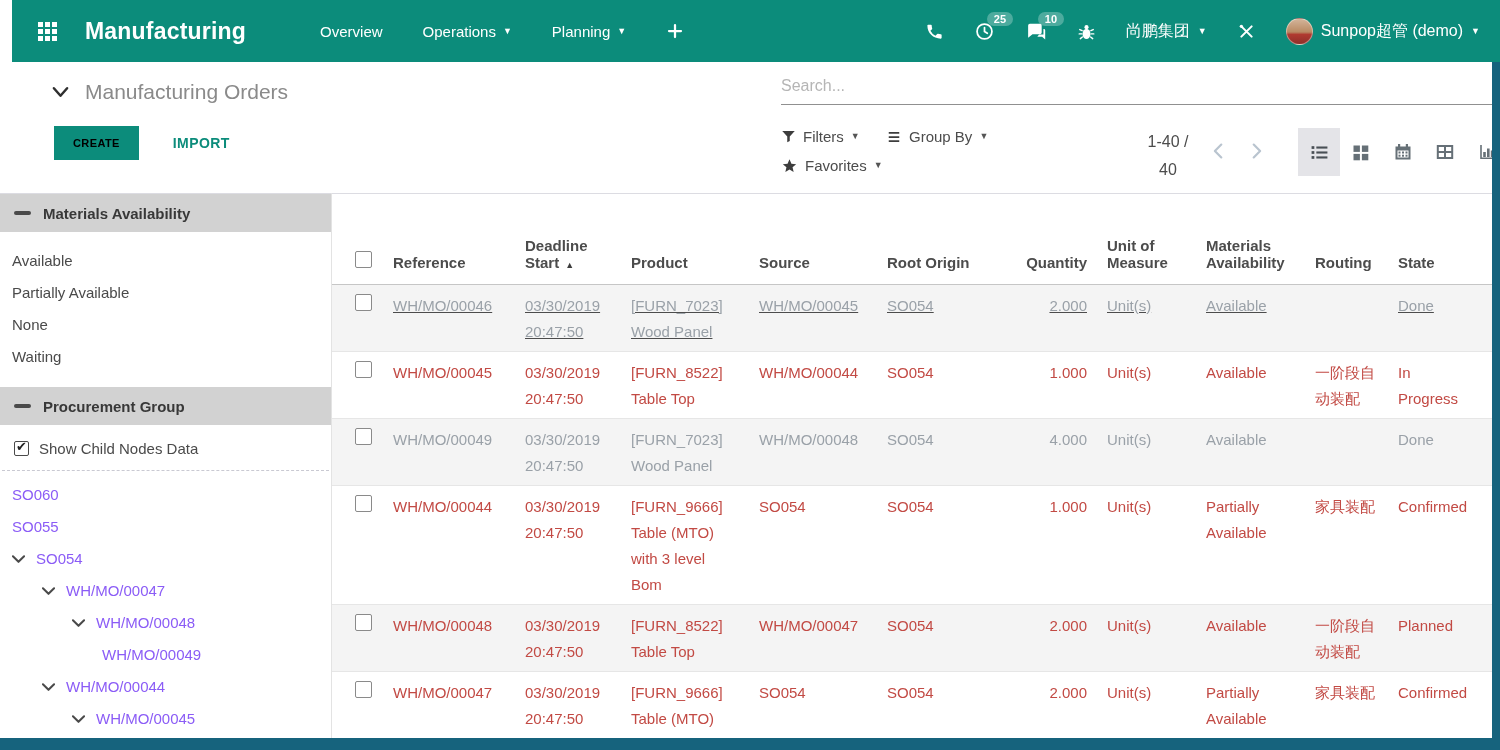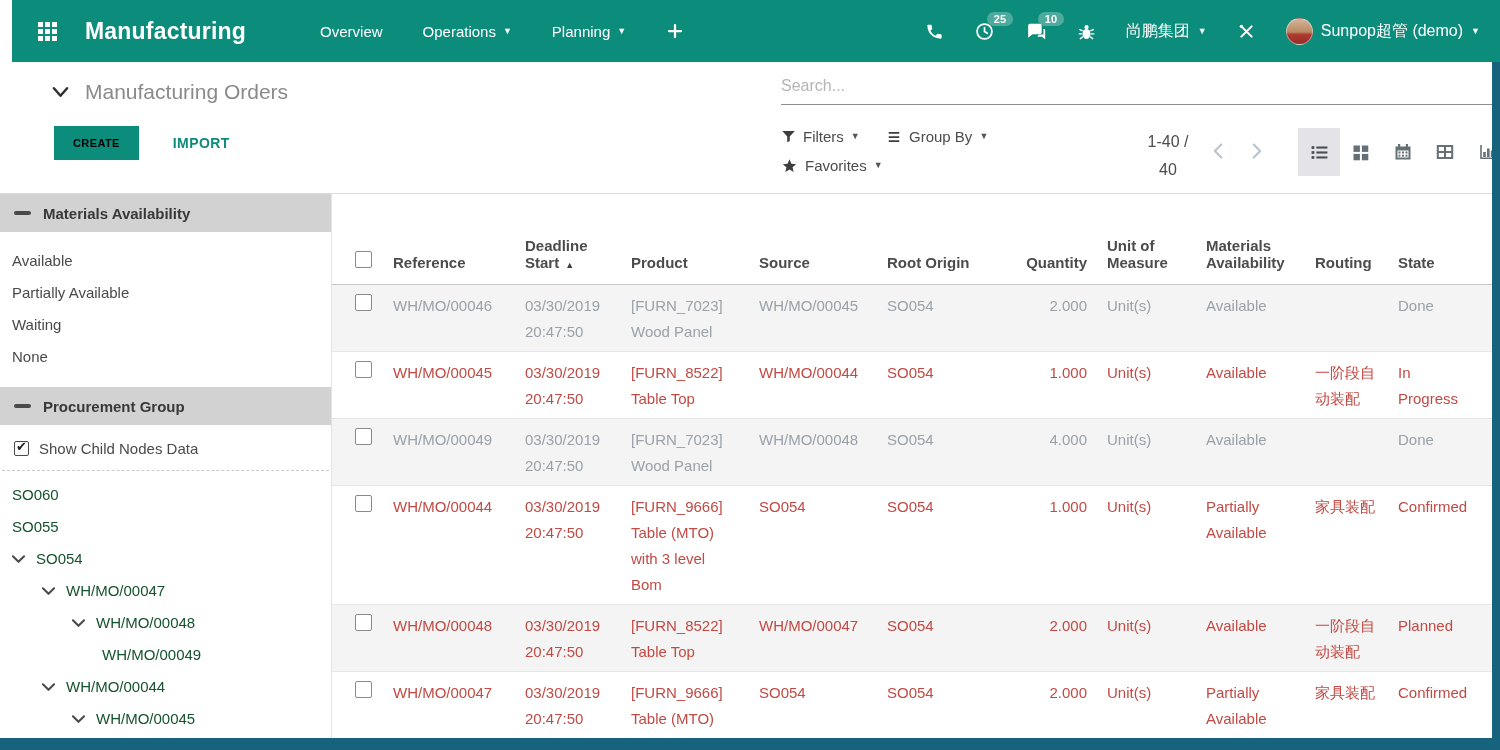--- a/index.html
+++ b/index.html
@@ -63,21 +63,21 @@
     padding-left:14px; font-size:15px; font-weight:bold; color:#383838; cursor:pointer;
   }
   .minus-bar { width:17px; height:4px; background:#4a4a4a; border-radius:2px; }
   .side-list { list-style:none; padding:13px 0 14px 0; }
   .side-list li { font-size:15px; color:#4a4a4a; line-height:32px; padding-left:12px; cursor:pointer; }
   .cb-row { display:flex; align-items:center; gap:10px; padding:15px 0 13px 14px; font-size:15px; color:#4a4a4a; }
   .cbox { width:15px; height:15px; border:1px solid #4a4a4a; border-radius:2px; position:relative; background:#fff; cursor:pointer; display:inline-block; }
   .cbox.checked::after { content:"\2714"; position:absolute; left:1px; top:-3px; font-size:13px; color:#222; }
   .dash-sep { border-top:1px dashed #c9c9d2; margin:0 2px; }
   .tree { padding-top:8px; }
-  .tree-item { display:flex; align-items:center; font-size:15px; color:#14532d; line-height:32px; cursor:pointer; }
+  .tree-item { display:flex; align-items:center; font-size:15px; color:#8b5cf6; line-height:32px; cursor:pointer; }
   .tree-chevron { width:24px; display:inline-flex; align-items:center; }
   
   .table-wrap { position:absolute; left:332px; top:194px; right:8px; bottom:12px; overflow:hidden; background:#fff; }
   table.olist { border-collapse:collapse; table-layout:fixed; width:1160px; }
   .olist thead th {
     font-size:15px; font-weight:bold; color:#4c4c4c; text-align:left; vertical-align:bottom;
     padding:0 6px 13px 6px; white-space:pre-line; border-bottom:1px solid #c6c6c6; height:90px; cursor:pointer;
   }
   .olist thead th.col-qty { text-align:right; padding-right:14px; }
   .olist td {
@@ -292,22 +292,22 @@
   <div class="top-sep"></div>
 
   <div class="sidebar">
     <div class="group-header">
       <span class="minus-bar"></span>
       <span>Materials Availability</span>
     </div>
     <ul class="side-list">
         <li>Available</li>
         <li>Partially Available</li>
+        <li>None</li>
         <li>Waiting</li>
-        <li>None</li>
       </ul>
     <div class="group-header">
       <span class="minus-bar"></span>
       <span>Procurement Group</span>
     </div>
     <div class="cb-row">
       <span class="cbox checked"></span>
       <span>Show Child Nodes Data</span>
     </div>
     <div class="dash-sep"></div>
@@ -393,21 +393,21 @@
             <th class="col-qty"><span>Quantity</span></th>
             <th><span>Unit of
 Measure</span></th>
             <th><span>Materials
 Availability</span></th>
             <th><span>Routing</span></th>
             <th><span>State</span></th>
           </tr>
         </thead>
       <tbody>
-          <tr class="striped muted" style="height: 61px;">
+          <tr class="striped muted" style="height: 61px; text-decoration: underline;">
             <td class="col-cb"><span class="cb"></span></td>
             <td>WH/MO/00046</td>
             <td>03/30/2019
 20:47:50</td>
             <td>[FURN_7023]
 Wood Panel</td>
             <td>WH/MO/00045</td>
             <td>SO054</td>
             <td class="col-qty">2.000</td>
             <td>Unit(s)</td>

